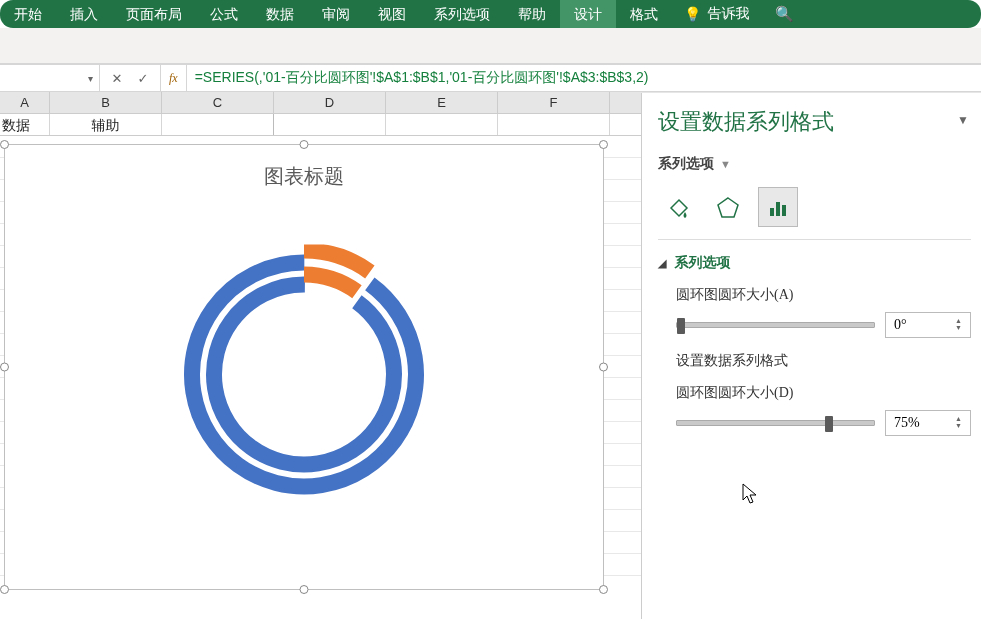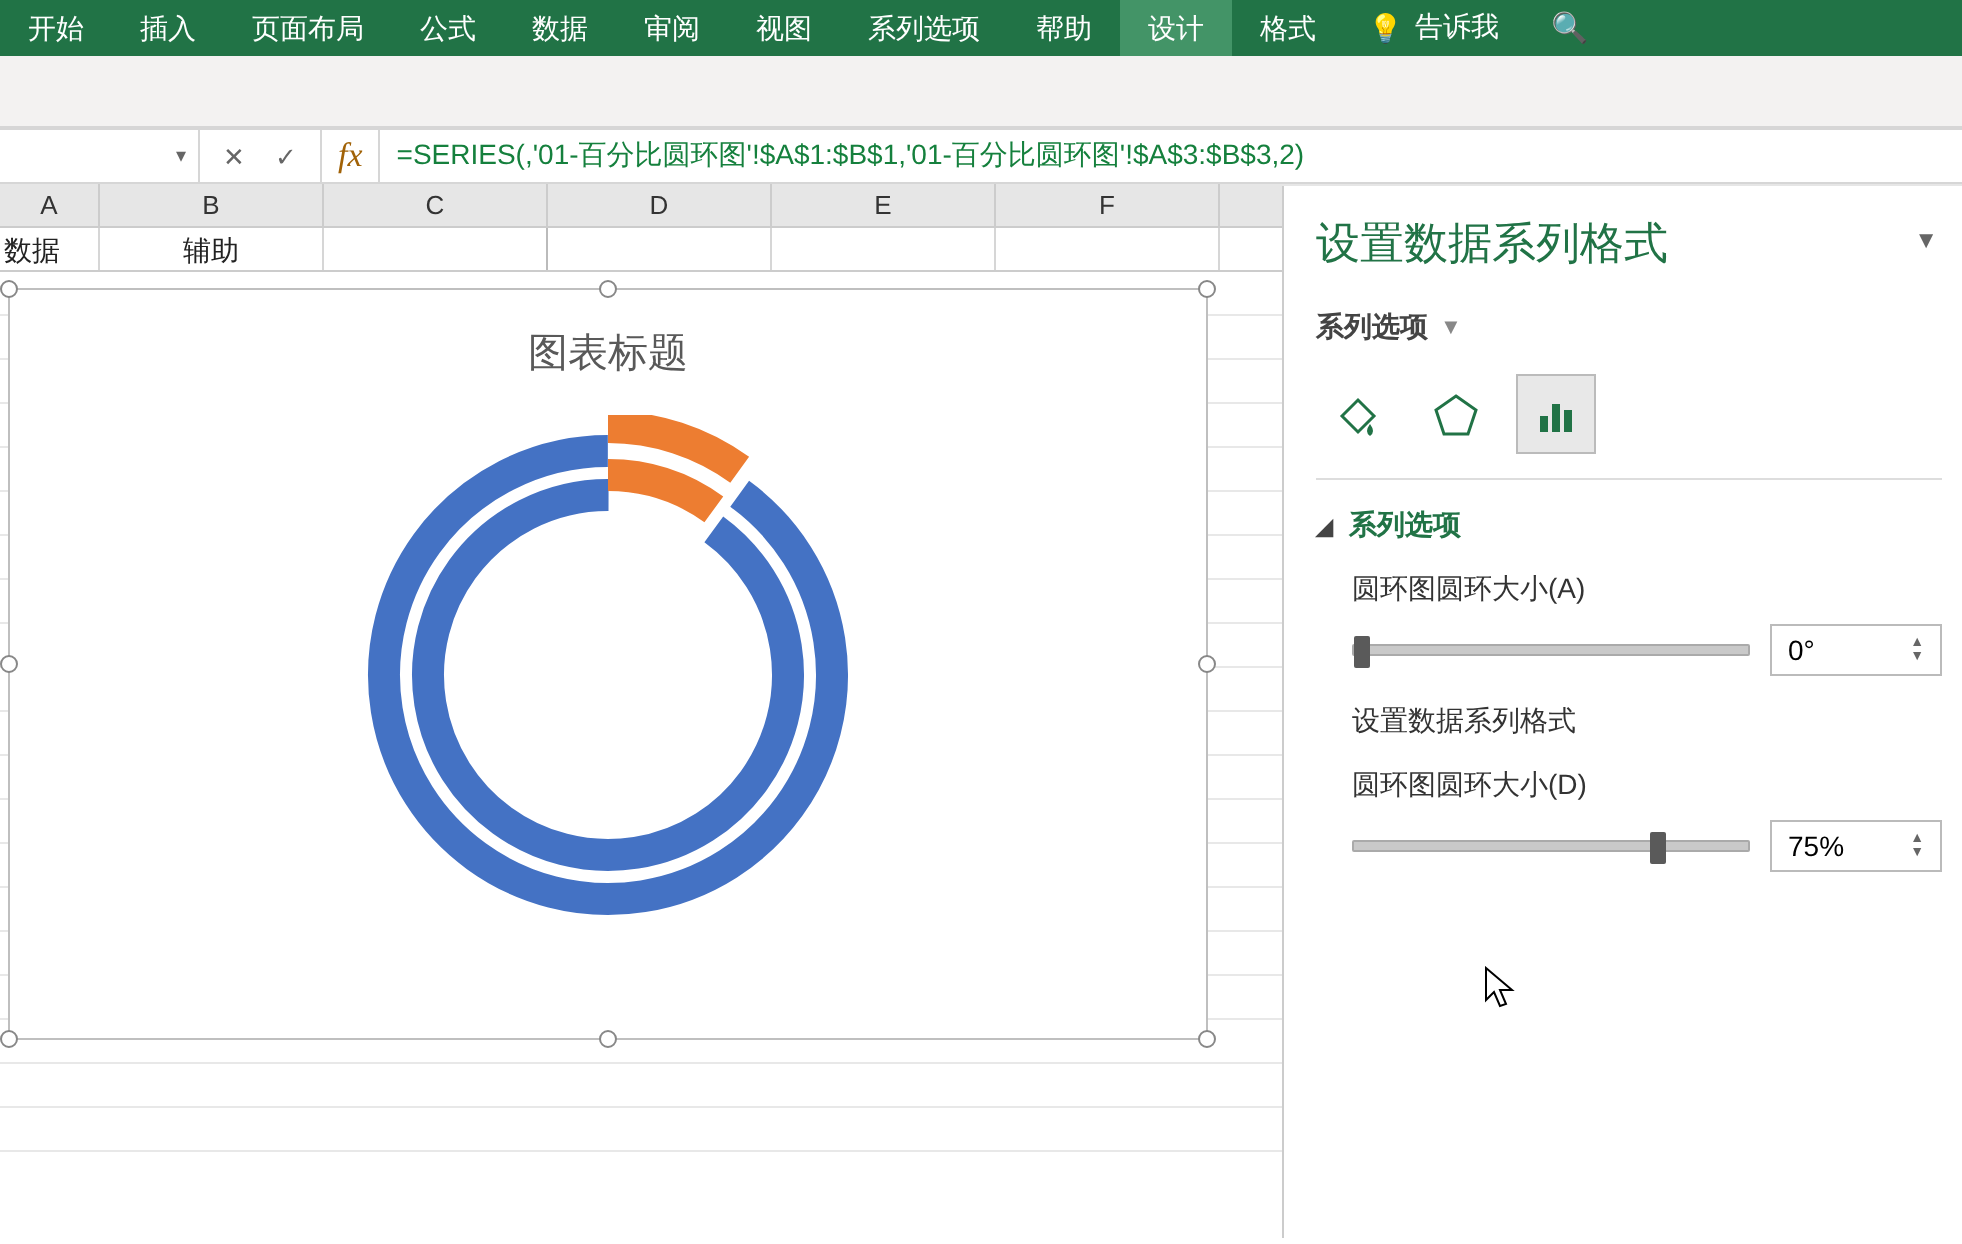--- a/index.html
+++ b/index.html
@@ -14,20 +14,21 @@
   }
   
   .ribbon {
     background: #217346;
     height: 28px;
     display: flex;
     align-items: center;
     color: #fff;
     font-size: 14px;
     padding-left: 0;
+    border-radius: 13px;
   }
   .ribbon .tab {
     padding: 0 14px;
     height: 28px;
     line-height: 28px;
     cursor: pointer;
   }
   .ribbon .tab.active { background: #439467; }
   .ribbon .tell-me {
     display: flex;
@@ -58,21 +59,21 @@
   }
   .name-box .drop { margin-left: auto; color: #666; font-size: 10px; }
   .fb-btn-group {
     display: flex;
     align-items: center;
     height: 100%;
     padding: 0 4px;
     border-right: 1px solid #d6d6d6;
   }
   .fb-btn { width: 26px; height: 100%; display:flex; align-items:center; justify-content:center; color:#666; }
-  .fb-fx { font-style: italic; font-family: "Times New Roman", serif; font-size: 17px; color:#a16207; padding: 0 8px; border-right: 1px solid #d6d6d6; height:100%; display:flex; align-items:center;}
+  .fb-fx { font-style: italic; font-family: "Times New Roman", serif; font-size: 12px; color:#a16207; padding: 0 8px; border-right: 1px solid #d6d6d6; height:100%; display:flex; align-items:center;}
   .formula-input {
     flex: 1;
     height: 100%;
     border: none;
     outline: none;
     padding: 0 8px;
     font-size: 14px;
     color: #15803d;
     background: transparent;
   }
@@ -116,21 +117,21 @@
   .grid-rows .row {
     height: 22px;
     border-bottom: 1px solid #e8e8e8;
     position: relative;
   }
 
   
   .chart-obj {
     position: absolute;
     left: 4px; top: 52px;
-    width: 600px; height: 376px;
+    width: 600px; height: 446px;
     background: #fff;
     border: 1px solid #bfbfbf;
   }
   .chart-handle {
     position: absolute;
     width: 9px; height: 9px;
     background: #fff;
     border: 1px solid #888;
     border-radius: 50%;
   }
@@ -167,20 +168,21 @@
 
   
   .side-panel {
     position: absolute;
     right: 0; top: 93px;
     width: 340px;
     height: 526px;
     background: #fff;
     border-left: 1px solid #ccc;
     padding: 14px 10px 0 16px;
+    font-family: Liberation Serif, serif;
   }
   .side-panel .title {
     color: #217346;
     font-size: 22px;
     font-weight: 400;
   }
   .side-panel .close-drop {
     position: absolute;
     right: 12px; top: 20px;
     color: #666;

